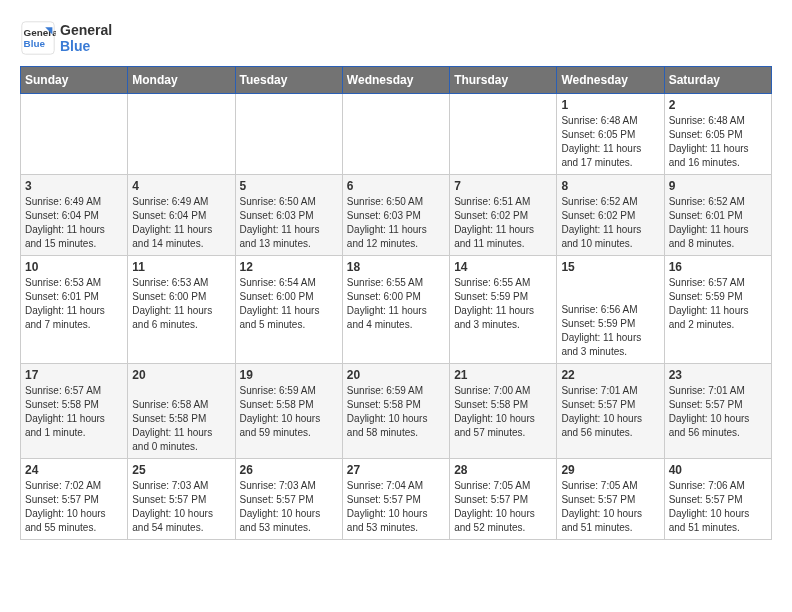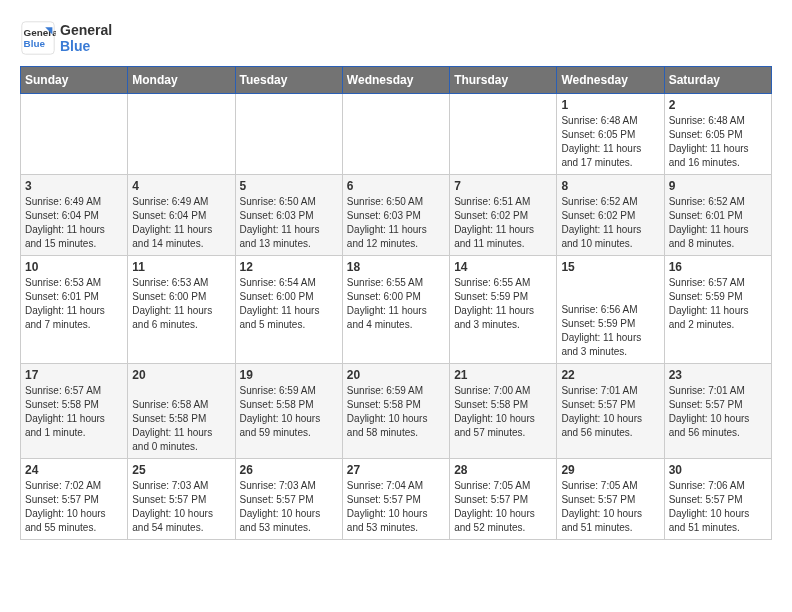--- a/index.html
+++ b/index.html
@@ -290,20 +290,20 @@
 Sunset: 5:57 PM
 Daylight: 10 hours and 52 minutes.</div>
         </td>
         <td>
           <span class="day-number">29</span>
           <div class="day-info" style="white-space: pre-line;">Sunrise: 7:05 AM
 Sunset: 5:57 PM
 Daylight: 10 hours and 51 minutes.</div>
         </td>
         <td>
-          <span class="day-number">30</span>
+          <span class="day-number">40</span>
           <div class="day-info" style="white-space: pre-line;">Sunrise: 7:06 AM
 Sunset: 5:57 PM
 Daylight: 10 hours and 51 minutes.</div>
         </td>
       </tr>
     </tbody>
 </table>
 
 </body></html>

